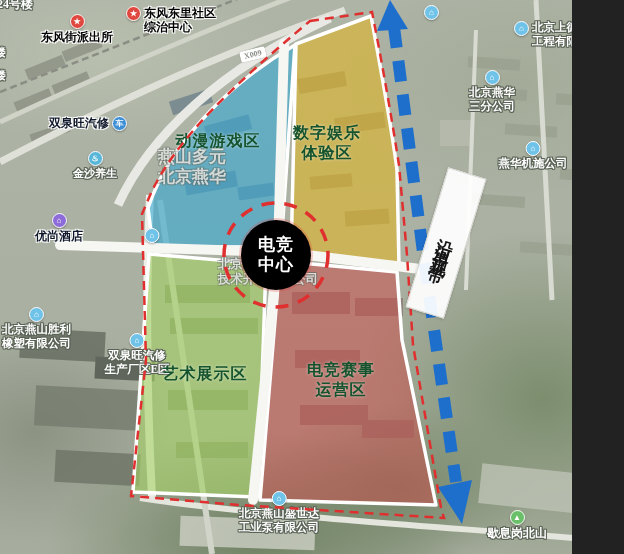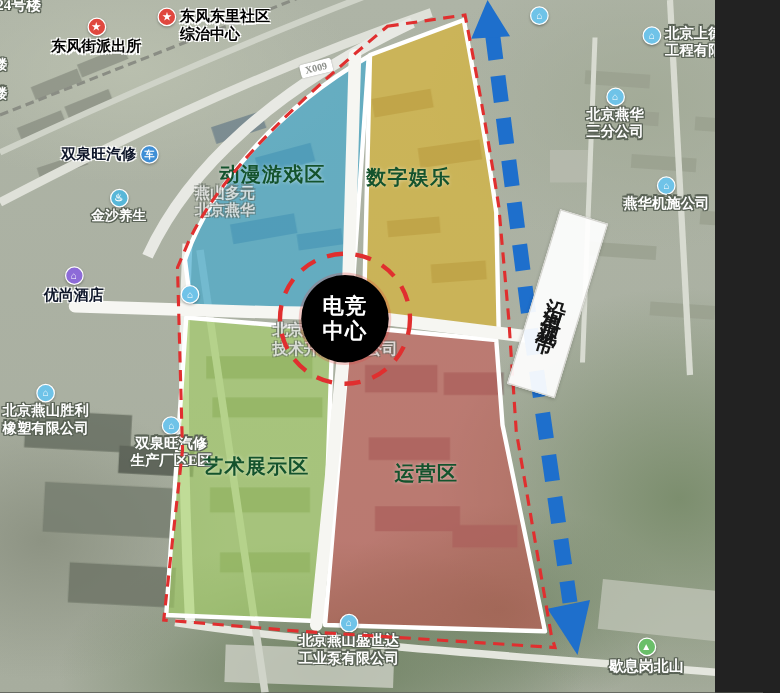--- a/index.html
+++ b/index.html
@@ -176,21 +176,21 @@
       </div>
       <div class="poi style-dark anchor-center" style="left: 59px; top: 213px; font-size: 12px;">
         <span class="poi-icon" style="background: rgb(141, 107, 216);">⌂</span>
         <span class="poi-text">
           <span>优尚酒店</span>
         </span>
       </div>
       <div class="poi style-white anchor-center" style="left: 152px; top: 228px; font-size: 11.5px;">
         <span class="poi-icon" style="background: rgb(111, 195, 232);">⌂</span>
       </div>
-      <div class="poi style-faint anchor-center" style="left: 180px; top: 147px; font-size: 12px;">
+      <div class="poi style-faint anchor-center" style="left: 192px; top: 147px; font-size: 17px;">
         <span class="poi-text">
           <span>燕山多元</span>
           <span>北京燕华</span>
         </span>
       </div>
       <div class="poi style-faint anchor-left" style="left: 218px; top: 257px; font-size: 12.5px;">
         <span class="poi-text">
           <span>北京燕山</span>
           <span>技术开发有限公司</span>
         </span>
@@ -246,25 +246,27 @@
         </span>
       </div>
     </div>
 
   <div id="zone-label-layer">
       <div class="zone-label" style="left: 218px; top: 141px;">
         <span>动漫游戏区</span>
       </div>
       <div class="zone-label" style="left: 327px; top: 143px;">
         <span>数字娱乐</span>
+        <span>体验区</span>
       </div>
       <div class="zone-label" style="left: 205px; top: 374px;">
         <span>艺术展示区</span>
       </div>
       <div class="zone-label" style="left: 341px; top: 380px;">
+        <span>电竞赛事</span>
         <span>运营区</span>
       </div>
     </div>
 
   <div id="road-badge">X009</div>
 
   <div id="hub-circle" style="background: #000000;">
     <span>电竞</span>
     <span>中心</span>
   </div>

